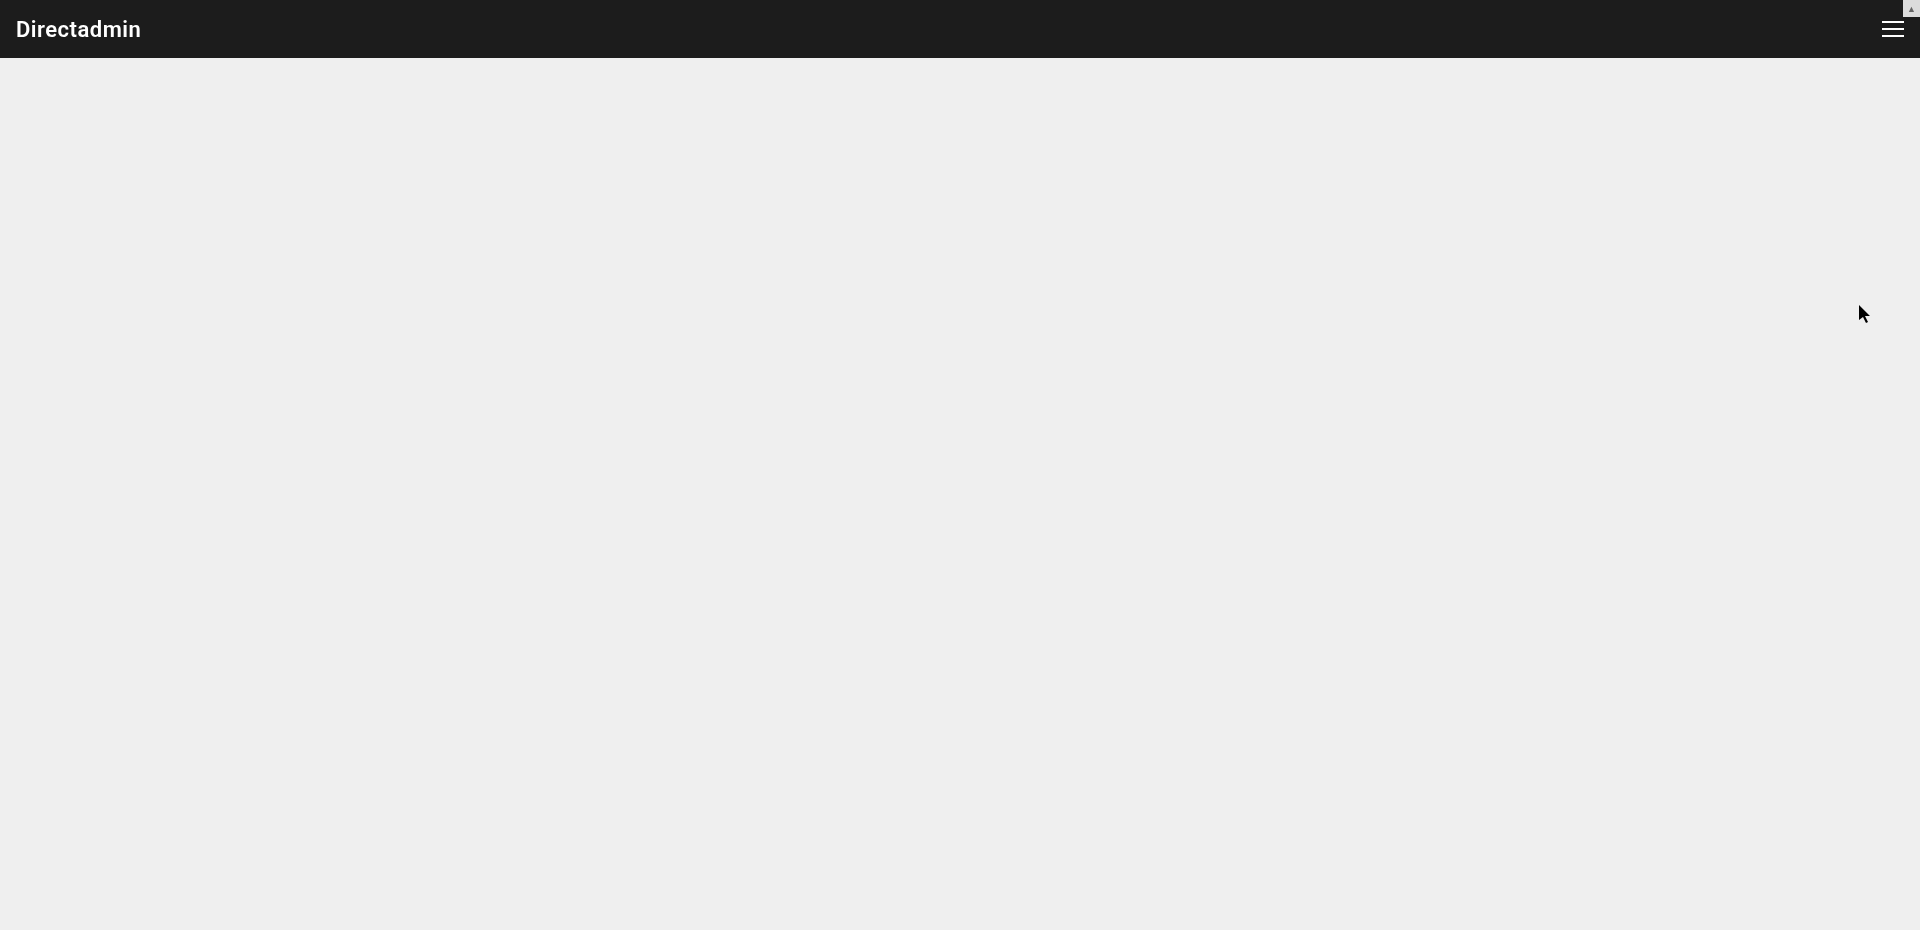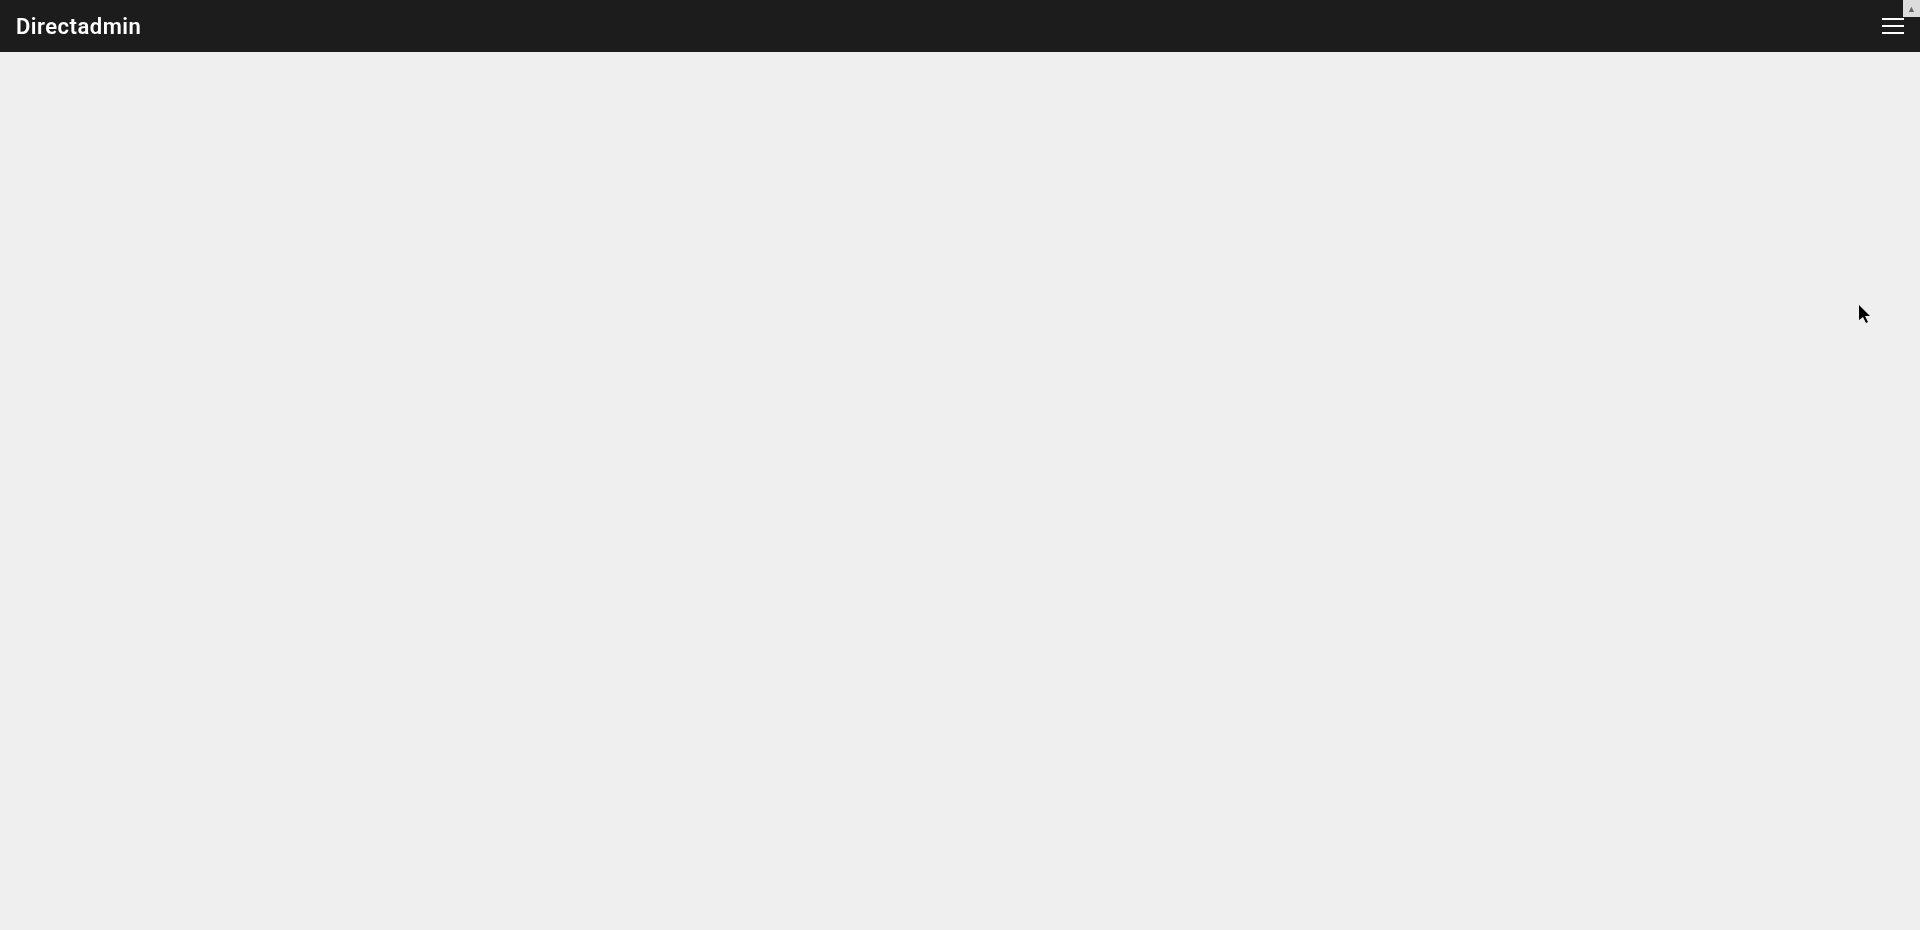--- a/index.html
+++ b/index.html
@@ -6,21 +6,21 @@
 body {
   font-family: -apple-system, BlinkMacSystemFont, "Segoe UI", Roboto, "Helvetica Neue", Arial, sans-serif;
   font-size: 14px;
   background: #efefef;
   color: #333;
   width: 1920px;
 }
 .topbar {
   background: #1c1c1c;
   color: #fff;
-  height: 52px;
+  height: 58px;
   display: flex;
   align-items: center;
   padding: 0 16px;
   justify-content: space-between;
 }
 .topbar .brand {
   font-size: 22px;
   font-weight: 600;
   letter-spacing: 0.5px;
 }

